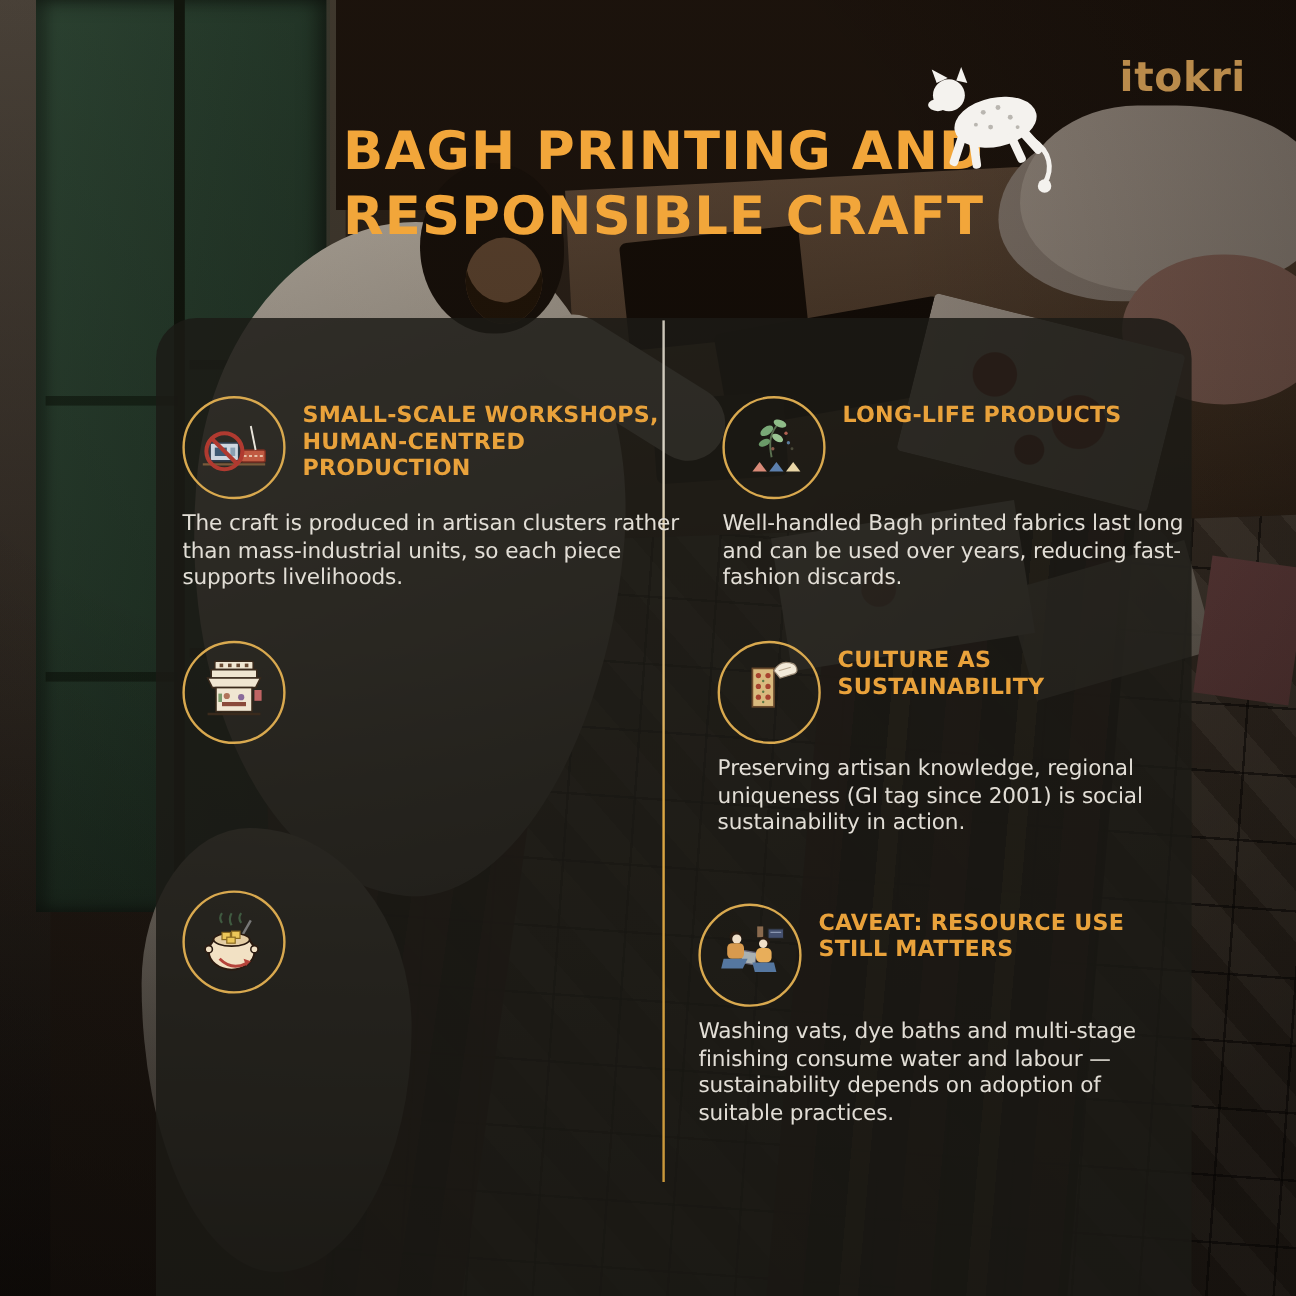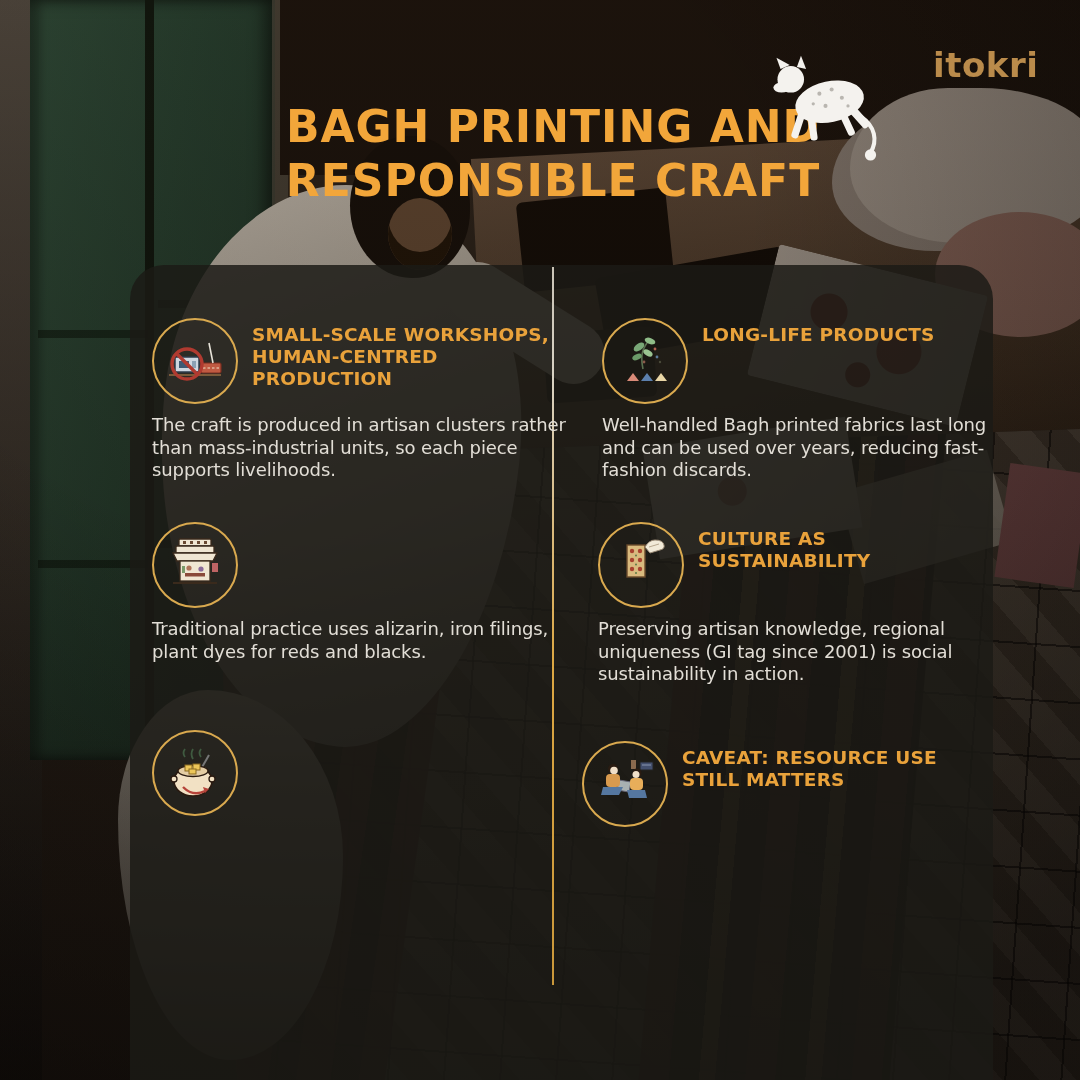--- a/index.html
+++ b/index.html
@@ -70,21 +70,21 @@
   .title{position:absolute;left:190px;top:100px;width:726px;margin:0;text-align:center;z-index:5;
     font-size:44px;font-weight:800;color:#F2A63A;letter-spacing:1px;line-height:1.22;white-space:pre-line;}
   .logo{position:absolute;left:933px;top:48px;z-index:5;font-size:34px;font-weight:bold;
     color:#BA8B4B;letter-spacing:.5px;line-height:1;}
   .animal{position:absolute;left:756px;top:52px;width:138px;height:116px;z-index:6;}
   
   .panel{position:absolute;left:130px;top:265px;width:863px;height:815px;z-index:4;
     background:rgba(28,26,21,.84);border-radius:34px 34px 0 0;}
   .divider{position:absolute;left:422px;top:2px;width:2px;height:718px;
     background:linear-gradient(#c9c3b6 0%,#d8d2c4 15%,#dca743 55%,#c9973a 100%);}
-  .card{position:absolute;width:430px;}
+  .card{position:absolute;width:430px;margin-top:12px;}
   .s1{left:22px;top:53px}.s2{left:472px;top:53px}.s3{left:22px;top:257px}
   .s4{left:468px;top:257px}.s5{left:22px;top:465px}.s6{left:452px;top:476px}
   .card-head{display:flex;align-items:flex-start;}
   .icon-circle{width:86px;height:86px;flex:0 0 86px;margin-right:14px;border-radius:50%;
     border:2px solid #D9A94F;box-sizing:border-box;display:flex;align-items:center;justify-content:center;}
   .card h2{margin:0;padding-top:6px;font-size:18.5px;line-height:1.2;color:#E9A23B;
     letter-spacing:.2px;white-space:pre;font-weight:bold;}
   .card p{margin:10px 0 0 0;font-size:18px;line-height:1.26;color:#E2DED6;
     white-space:pre-line;letter-spacing:-.1px;}
 </style>
@@ -222,22 +222,20 @@
               <rect x="41" y="8" width="3" height="3" fill="#6a4a32"></rect>
             <circle cx="26" cy="35" r="2.6" fill="#b0735a"></circle>
               <circle cx="38" cy="36" r="2.6" fill="#8a6a9a"></circle>
             <rect x="22" y="40" width="20" height="3.5" fill="#8a4a3a"></rect>
             <rect x="19" y="33" width="3" height="7" fill="#7a9a6a"></rect>
             <rect x="49" y="30" width="6" height="9" fill="#c06464"></rect>
             <line x1="10" y1="50" x2="54" y2="50" stroke="#3a2a1c" stroke-width="2"></line>
           </svg>
         </div>
       </div>
-      <p>Traditional practice uses alizarin, iron filings,
-plant dyes for reds and blacks.</p>
     </section>
 
     <section class="card s4">
       <div class="card-head">
         <div class="icon-circle">
           <svg width="64" height="64" viewBox="0 0 64 64">
             <rect x="18" y="12" width="18" height="32" fill="#d9ba7e" stroke="#6a4a2c" stroke-width="1.4"></rect>
             <g fill="#a8432f">
               <circle cx="23" cy="18" r="2.2"></circle>
                 <circle cx="31" cy="18" r="2.2"></circle>
@@ -303,15 +301,19 @@
             <polygon points="10,35 30,35 26,43 8,43" fill="#5577a0"></polygon>
             <circle cx="44" cy="21" r="4.5" fill="#2a1c12"></circle>
             <circle cx="43" cy="22.5" r="3.5" fill="#f0dfc8"></circle>
             <rect x="37" y="26" width="13" height="12" rx="4" fill="#e8ae5a"></rect>
             <polygon points="34,38 52,38 54,46 36,46" fill="#5577a0"></polygon>
           </svg>
         </div>
         <h2>CAVEAT: RESOURCE USE
 STILL MATTERS</h2>
       </div>
+      <p>Washing vats, dye baths and multi-stage
+finishing consume water and labour —
+sustainability depends on adoption of
+suitable practices.</p>
     </section>
   </div>
 </div>
 
 </body></html>

